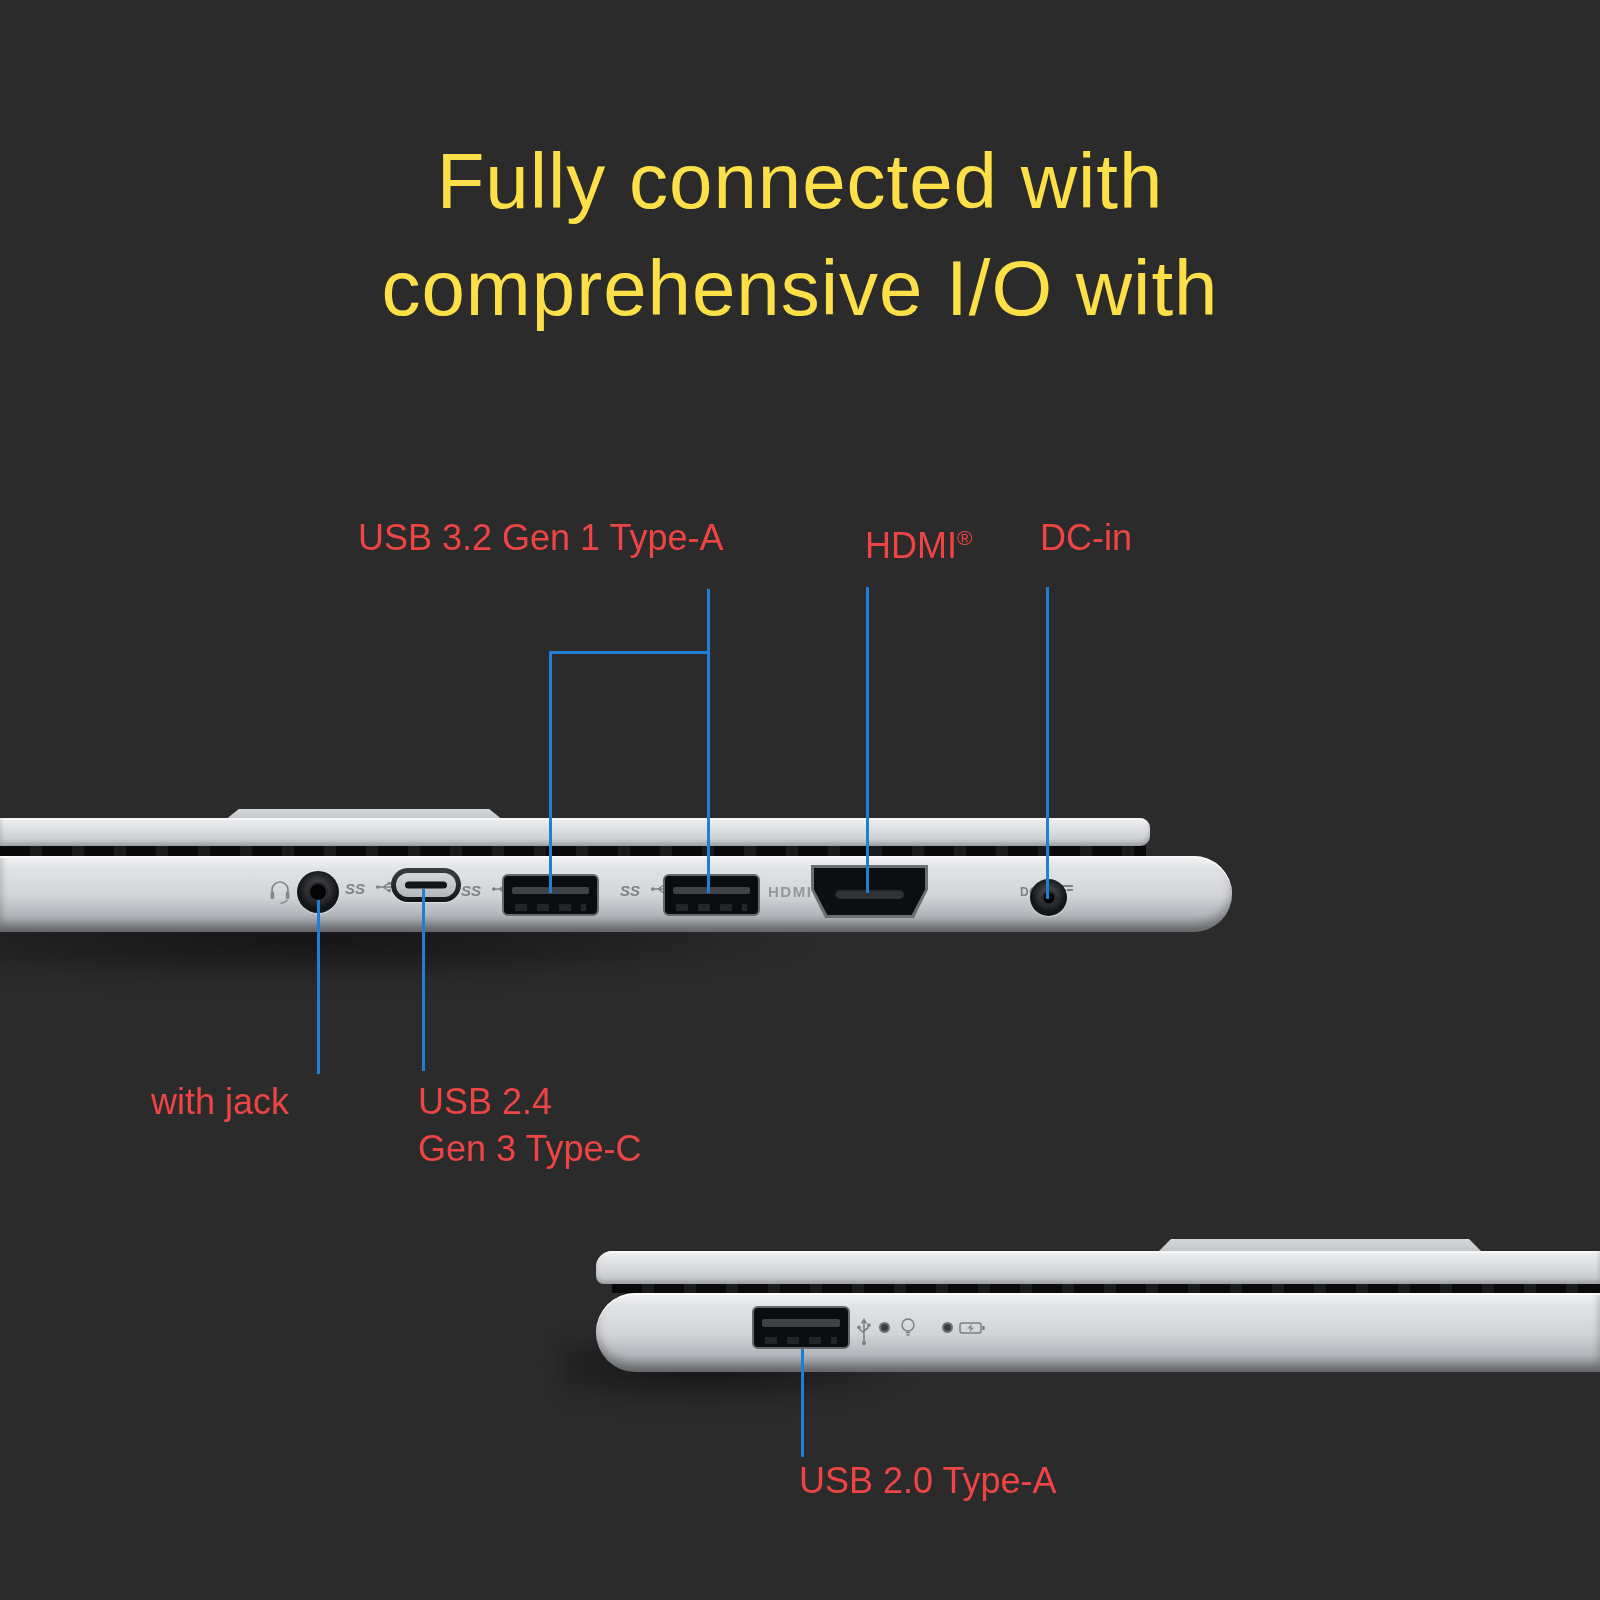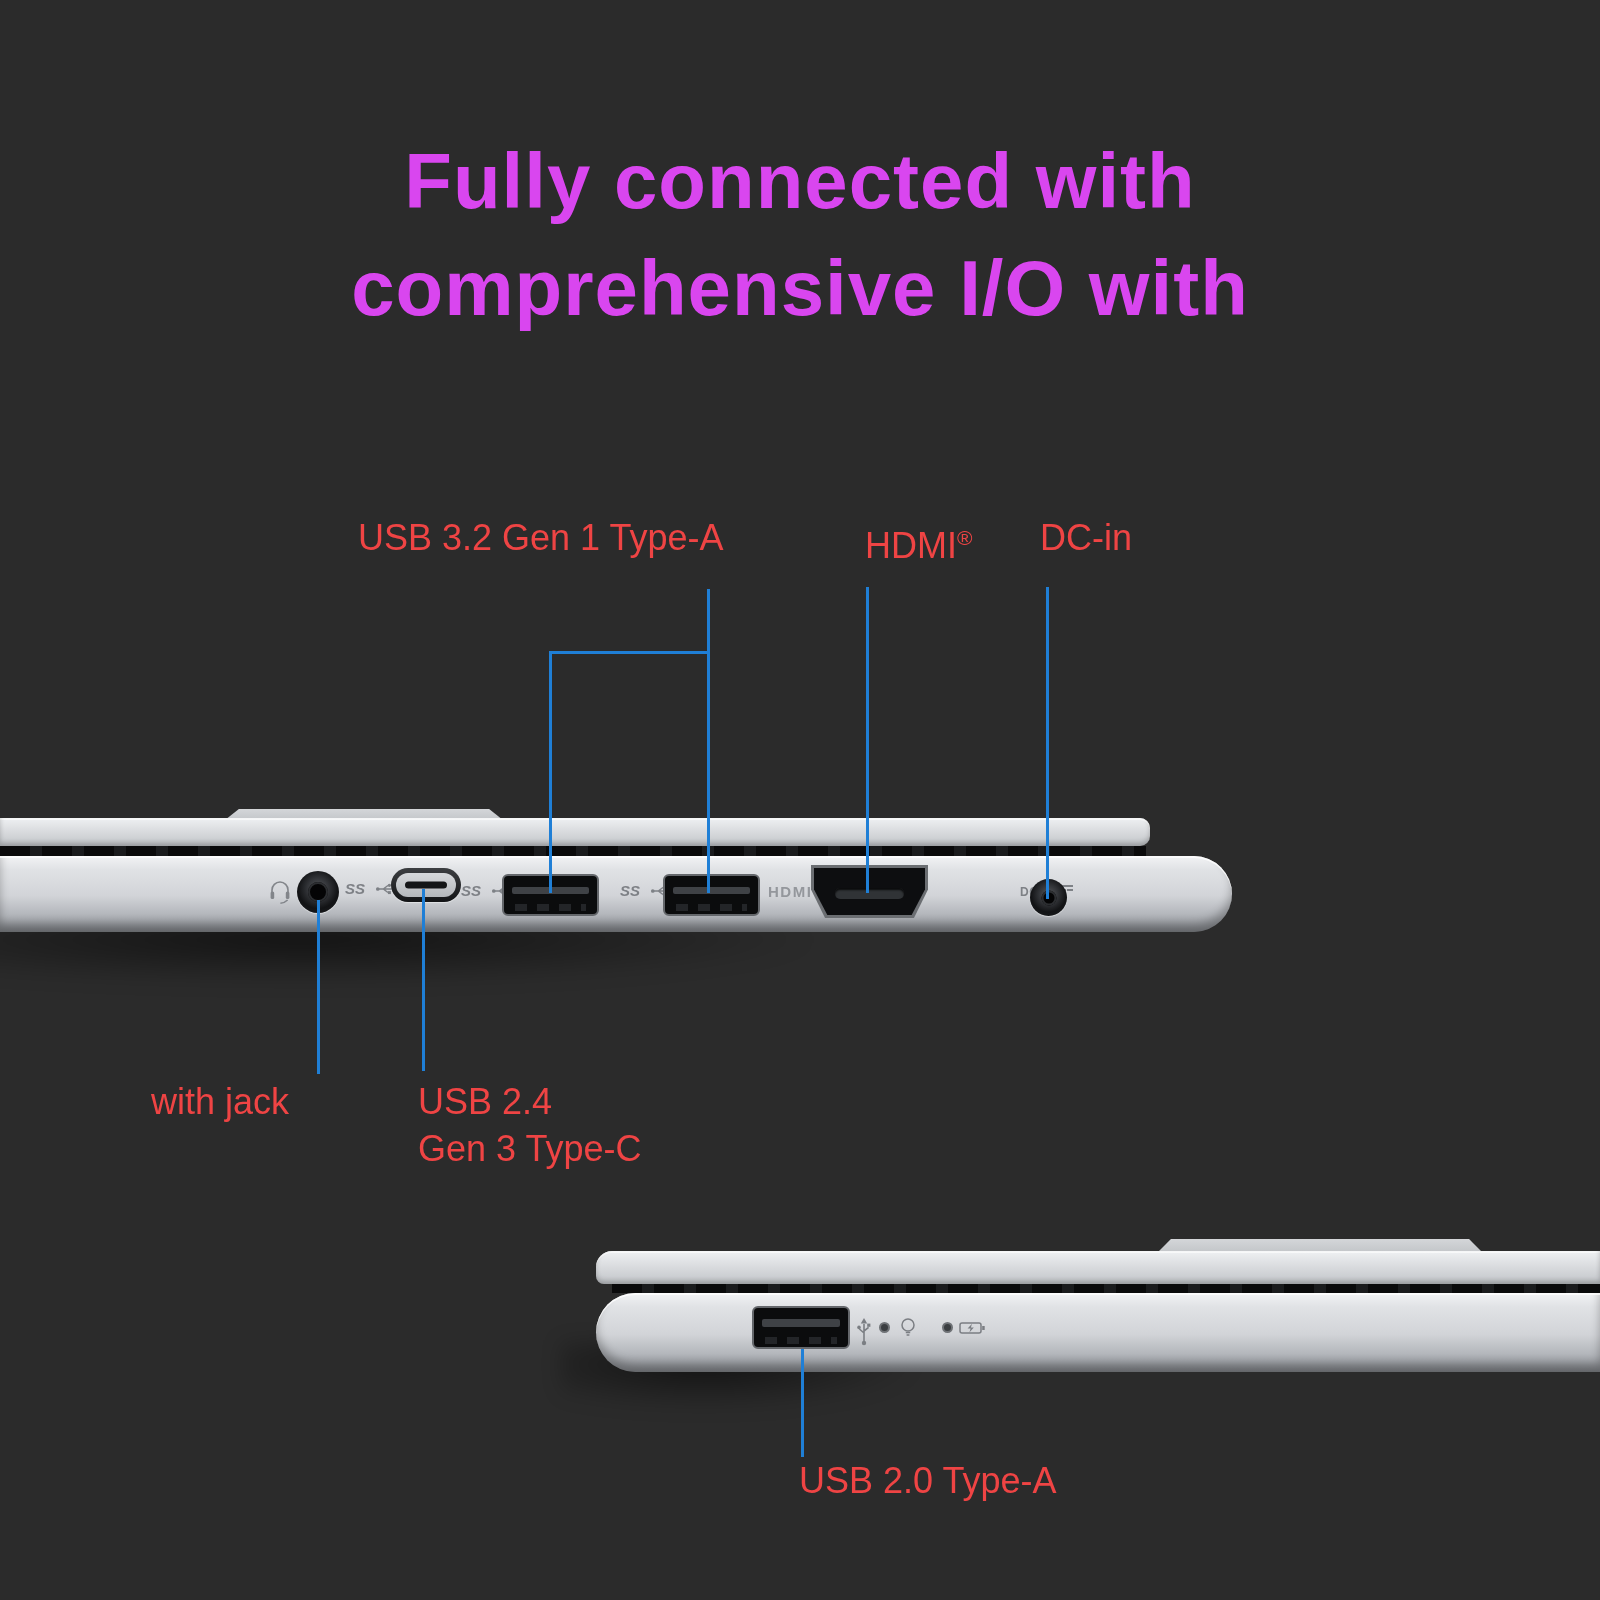--- a/index.html
+++ b/index.html
@@ -4,22 +4,22 @@
 <style>
   html,body{margin:0;padding:0;background:#2b2b2b;}
   #canvas{
     position:relative; width:1600px; height:1600px; overflow:hidden;
     background:#2b2b2b;
     font-family:"Liberation Sans", sans-serif;
   }
   
   .title{
     position:absolute; top:128px; left:0; width:1600px;
-    text-align:center; color:#d946ef; font-size:78px; line-height:107px;
-    font-weight:700; letter-spacing:1px; z-index:6;
+    text-align:center; color:#fde047; font-size:78px; line-height:107px;
+    font-weight:400; letter-spacing:1px; z-index:6;
   }
   
   .lbl{
     position:absolute; color:#ef4444; font-size:36px; line-height:42px;
     white-space:nowrap; z-index:6; font-weight:400;
   }
   .lbl sup{font-size:21px; vertical-align:13px;}
   .lbl.two{line-height:47px;}
   .lbl.center{text-align:center;}
   
@@ -94,21 +94,21 @@
     position:absolute; inset:3px; background:#0d0e10;
     clip-path:polygon(0 0,100% 0,100% 46%,88% 100%,12% 100%,0 46%);
   }
   .hdmi-slot{
     position:absolute; left:19%; right:19%; top:42%; height:11px;
     border-radius:5px; background:#303336; box-shadow:inset 0 2px 2px rgba(0,0,0,.8);
   }
   
   .engrave{
     position:absolute; z-index:3; color:#7e8186; font-weight:700;
-    display:flex; align-items:center; gap:10px;
+    display:flex; align-items:flex-start; gap:10px;
   }
   .ss-txt{font-size:15px; font-style:italic; letter-spacing:0;}
   .hdmi-txt{font-size:15px; letter-spacing:1.5px; color:#94979c;}
   .dcin{flex-direction:row; gap:2px; align-items:flex-start;margin-left:28px;}
   .dcin .t{font-size:12px; letter-spacing:.5px;}
   .dcin .sym{width:20px;}
   .dcin .sym .s1{border-top:2px solid #7e8186;}
   .dcin .sym .s2{border-top:2px dashed #7e8186; margin-top:2px;}
   .led-dot{
     position:absolute; z-index:3; width:11px; height:11px; border-radius:50%;

